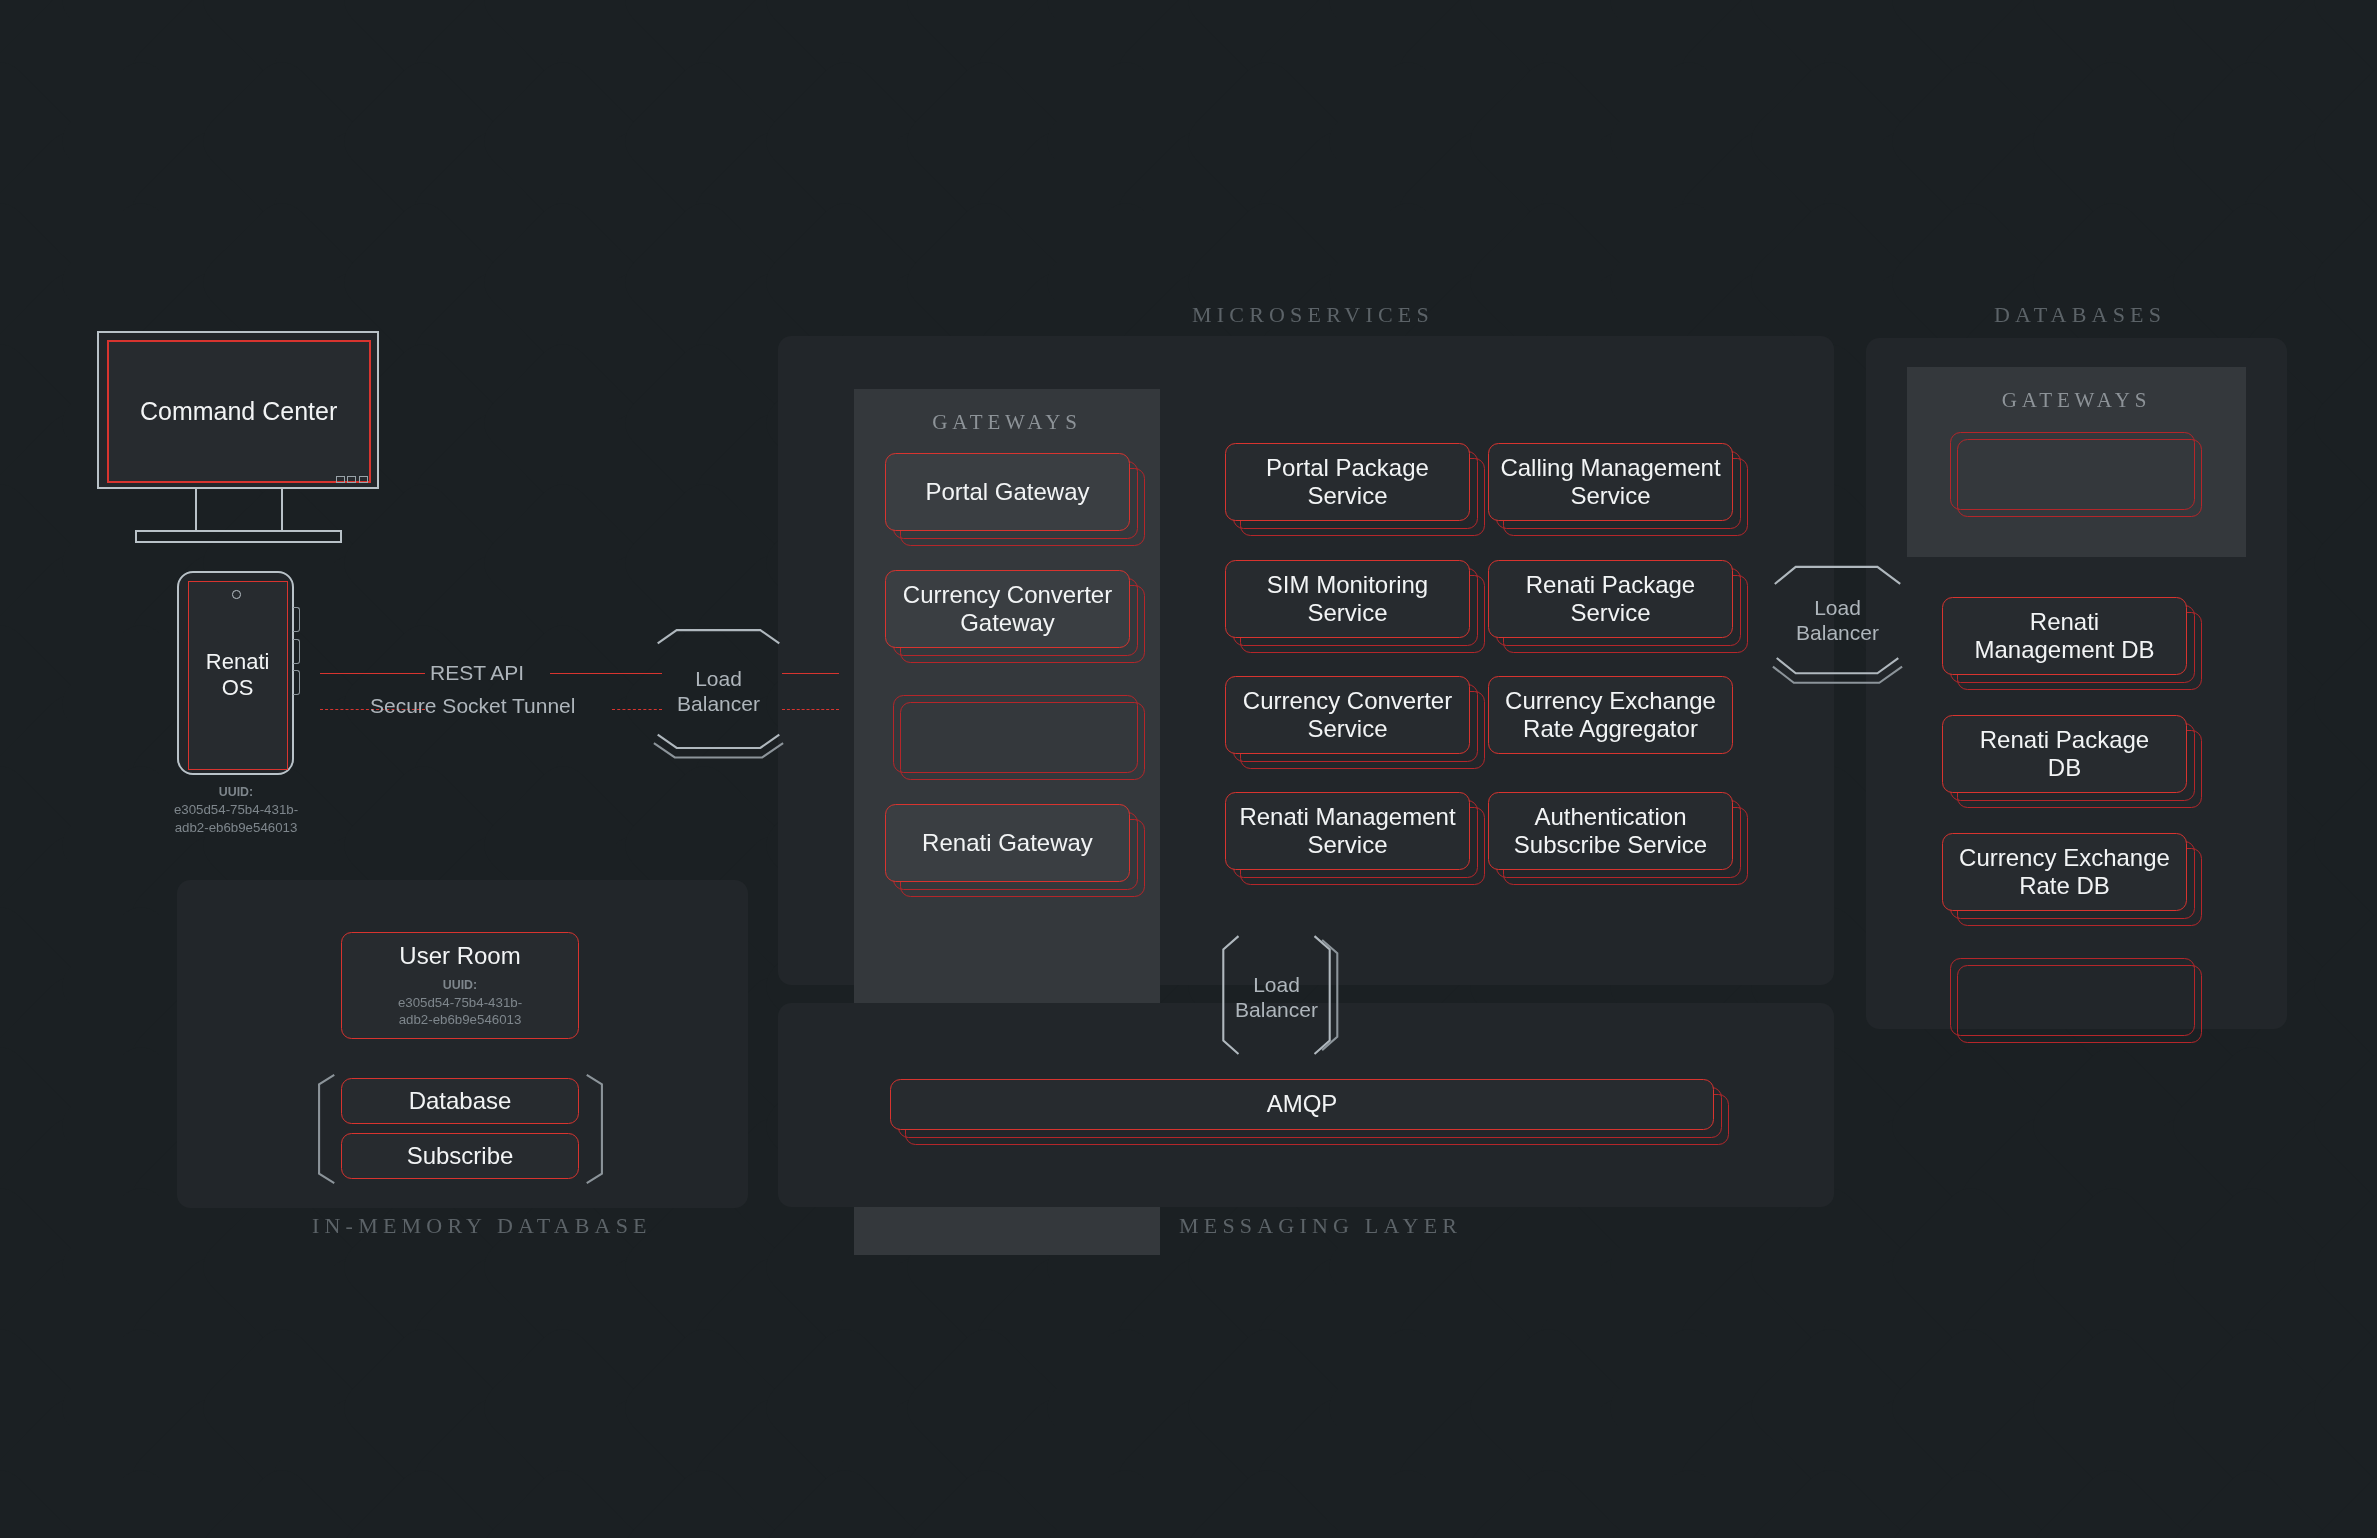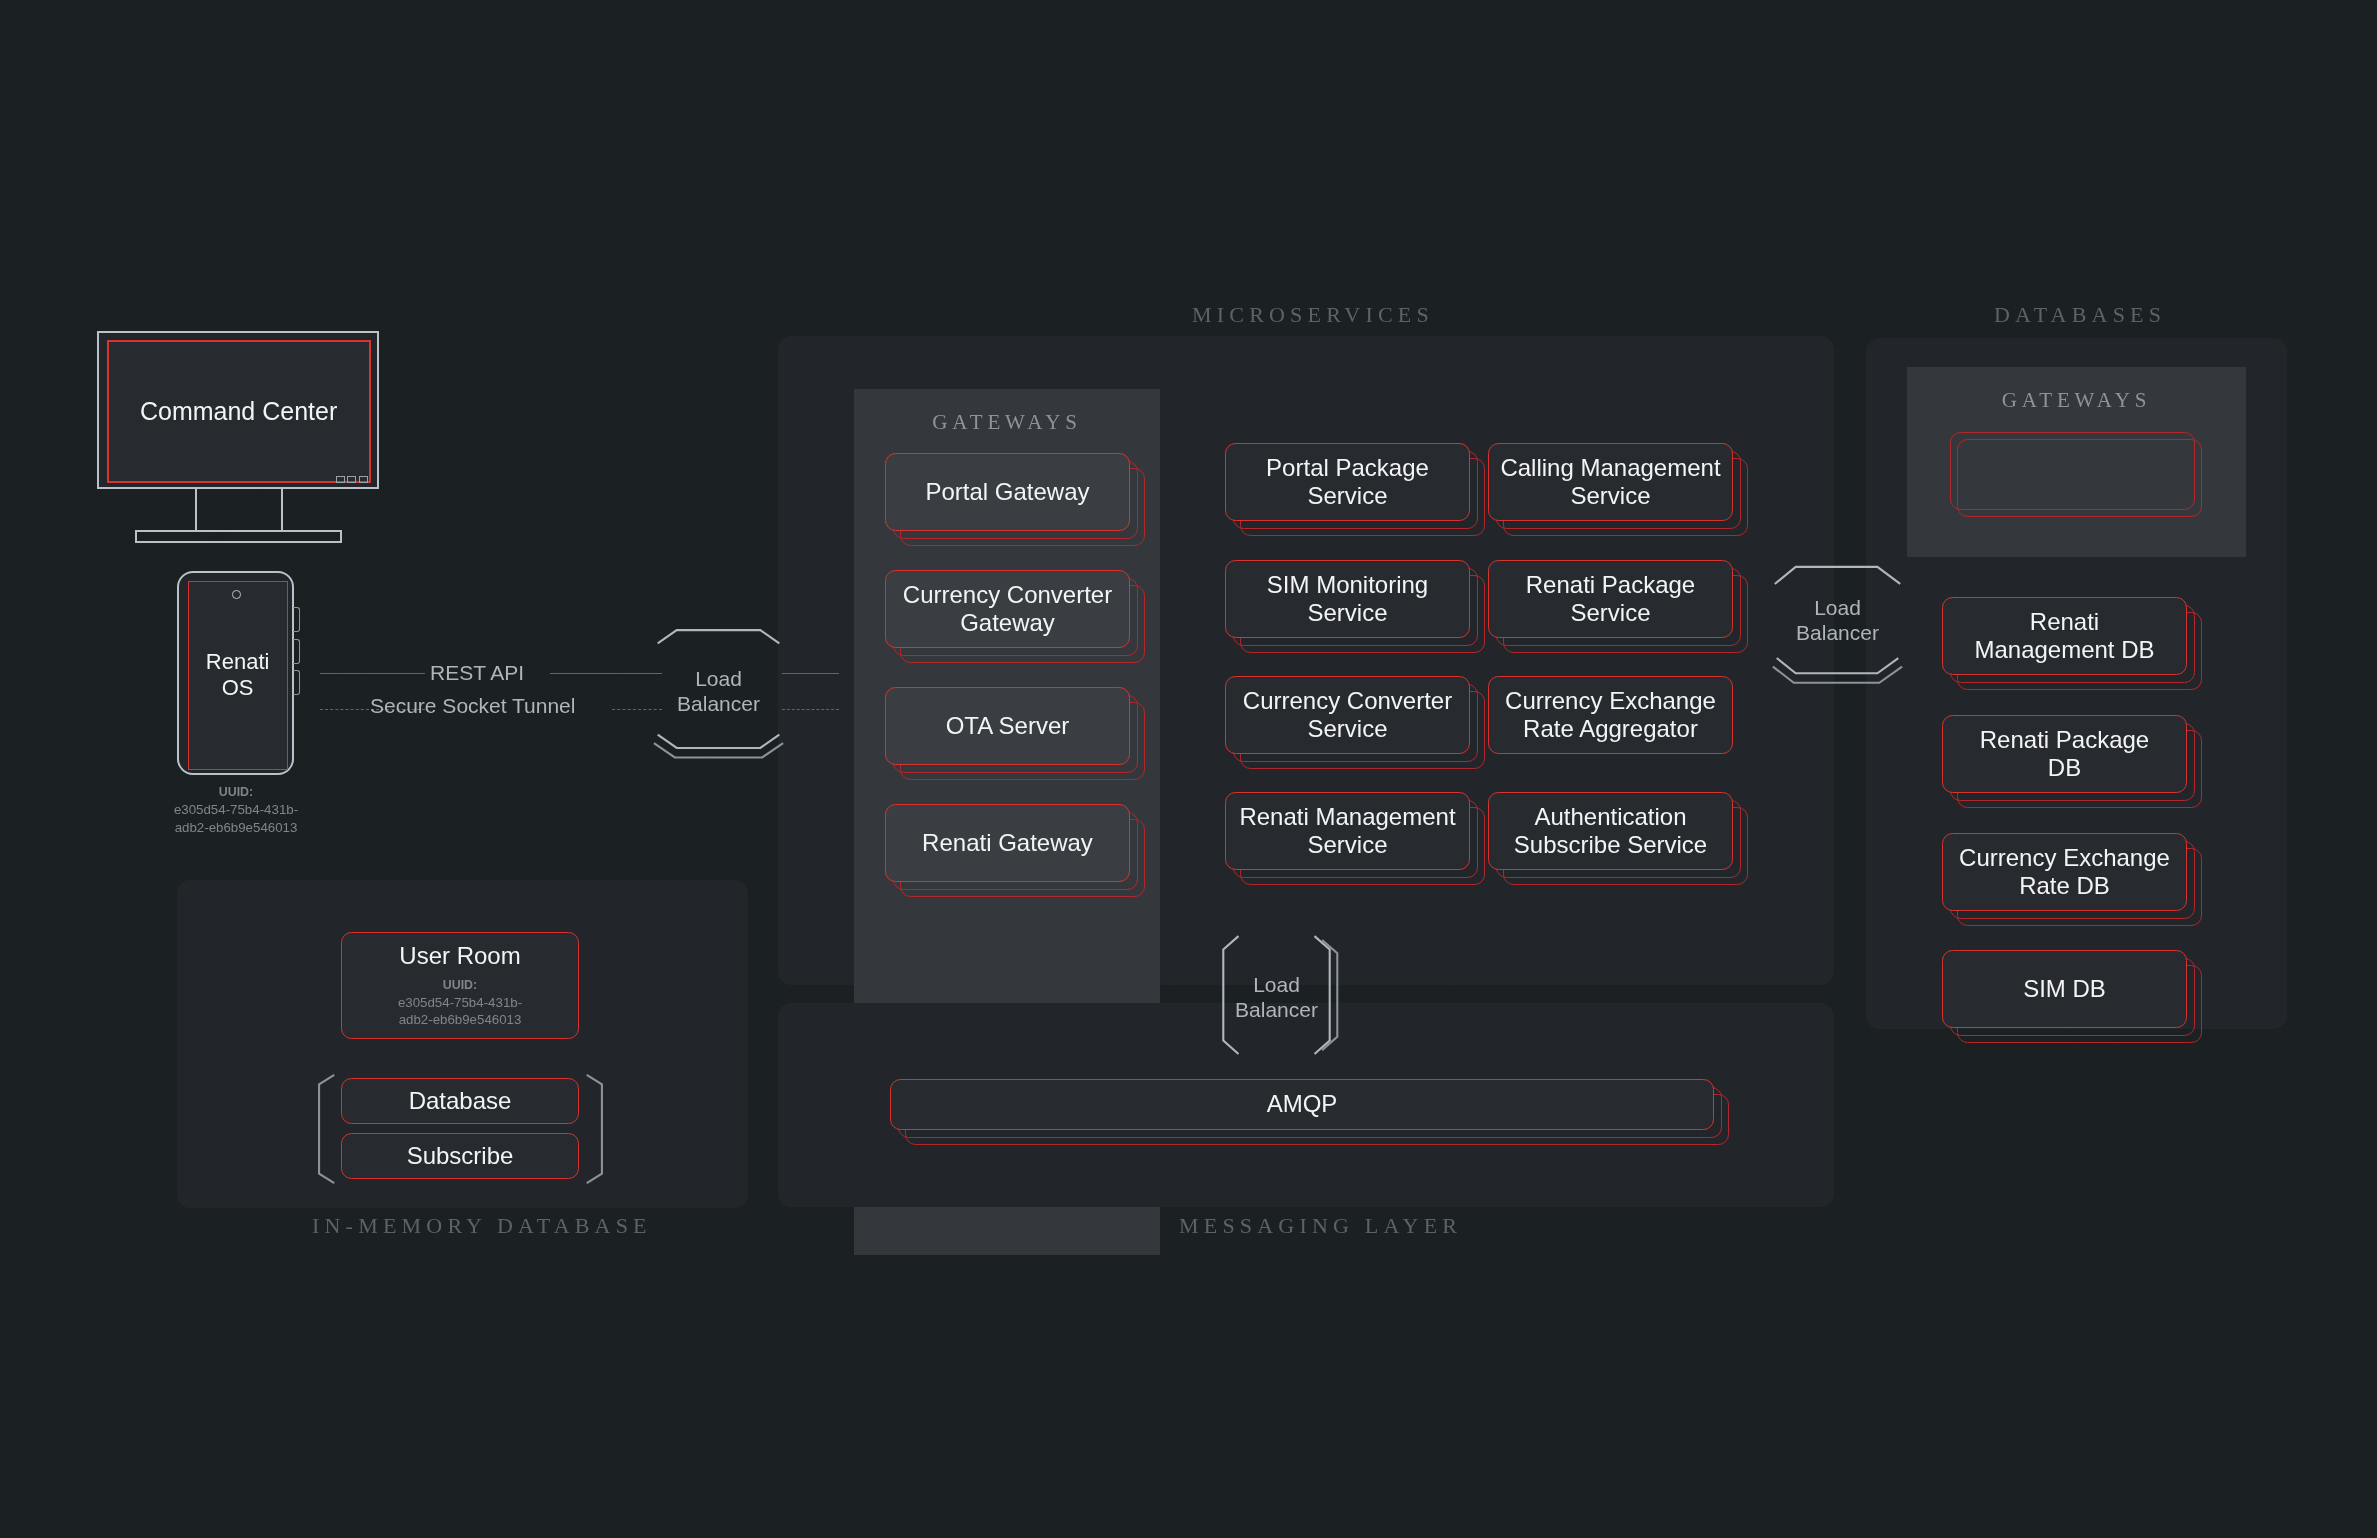--- a/index.html
+++ b/index.html
@@ -723,23 +723,20 @@
     <span>
       <span>Currency Converter</span><br>
       <span>Gateway</span>
     </span>
   </div>
 
   <div class="stack" style="left:107px; top:351px;">
     <i style="left:7.6px; top:7.6px; width:245px; height:78px;"></i>
     <i style="left:15px; top:15px; width:245px; height:78px;"></i>
   </div>
-  <div class="node onpanel" style="left:107px; top:351px; width:245px; height:78px;">
-    <span>OTA Server</span>
-  </div>
 
   <div class="stack" style="left:107px; top:468px;">
     <i style="left:7.6px; top:7.6px; width:245px; height:78px;"></i>
     <i style="left:15px; top:15px; width:245px; height:78px;"></i>
   </div>
   <div class="node onpanel" style="left:107px; top:468px; width:245px; height:78px;">
     <span>Renati Gateway</span>
   </div>
 
   <div class="stack" style="left:447px; top:107px;">
@@ -881,23 +878,20 @@
     <span>
       <span>Currency Exchange</span><br>
       <span>Rate DB</span>
     </span>
   </div>
 
   <div class="stack" style="left:76px; top:612px;">
     <i style="left:7.6px; top:7.6px; width:245px; height:78px;"></i>
     <i style="left:15px; top:15px; width:245px; height:78px;"></i>
   </div>
-  <div class="node" style="left:76px; top:612px; width:245px; height:78px;">
-    <span>SIM DB</span>
-  </div>
 </div>
 
 <div class="panel" style="left:177px; top:880px; width:571px; height:328px;">
   <div class="node" style="left:164px; top:52px; width:238px; height:107px; flex-direction:column;">
     <span>User Room</span>
     <span class="sub">
       <span>UUID:</span><br>
       <span class="mono">e305d54-75b4-431b-</span><br>
       <span class="mono">adb2-eb6b9e546013</span>
     </span>

